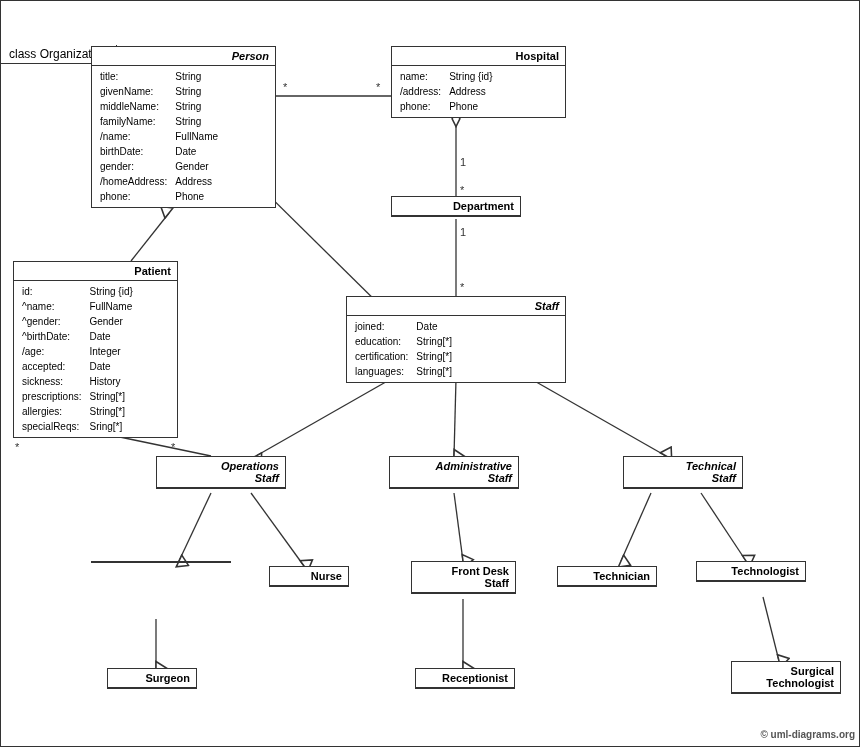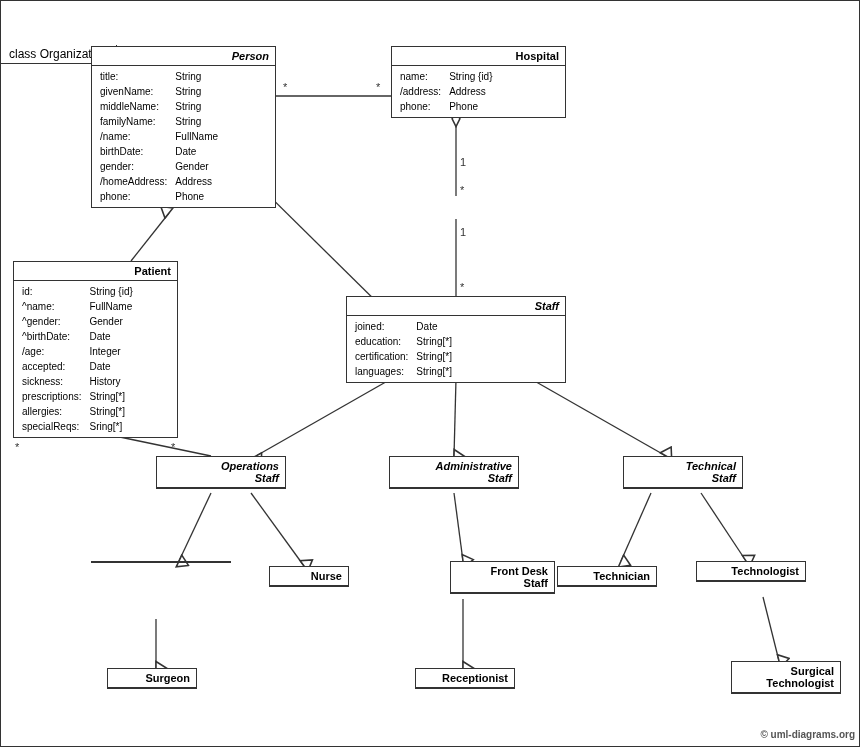--- a/index.html
+++ b/index.html
@@ -207,20 +207,23 @@
             </tr>
         <tr>
               <td>phone:</td>
               <td>Phone</td>
             </tr>
       </tbody>
         </table>
     </div>
   </div>
 
+  <div class="uml-class" style="left:390px; top:195px; width:130px;">
+    <div class="class-name">Department</div>
+  </div>
 
   <div class="uml-class" style="left:345px; top:295px; width:220px;">
     <div class="class-name italic">Staff</div>
     <div class="class-attrs">
       <table>
         <tbody>
             <tr>
               <td>joined:</td>
               <td>Date</td>
             </tr>
@@ -306,21 +309,21 @@
 Staff</div>
   </div>
 
   <div class="uml-class" style="left:90px; top:560px; width:140px;">
   </div>
 
   <div class="uml-class" style="left:268px; top:565px; width:80px;">
     <div class="class-name">Nurse</div>
   </div>
 
-  <div class="uml-class" style="left:410px; top:560px; width:105px;margin-left:39px;">
+  <div class="uml-class" style="left:410px; top:560px; width:105px;">
     <div class="class-name" style="white-space:pre-line;">Front Desk
 Staff</div>
   </div>
 
   <div class="uml-class" style="left:556px; top:565px; width:100px;">
     <div class="class-name">Technician</div>
   </div>
 
   <div class="uml-class" style="left:695px; top:560px; width:110px;">
     <div class="class-name">Technologist</div>

